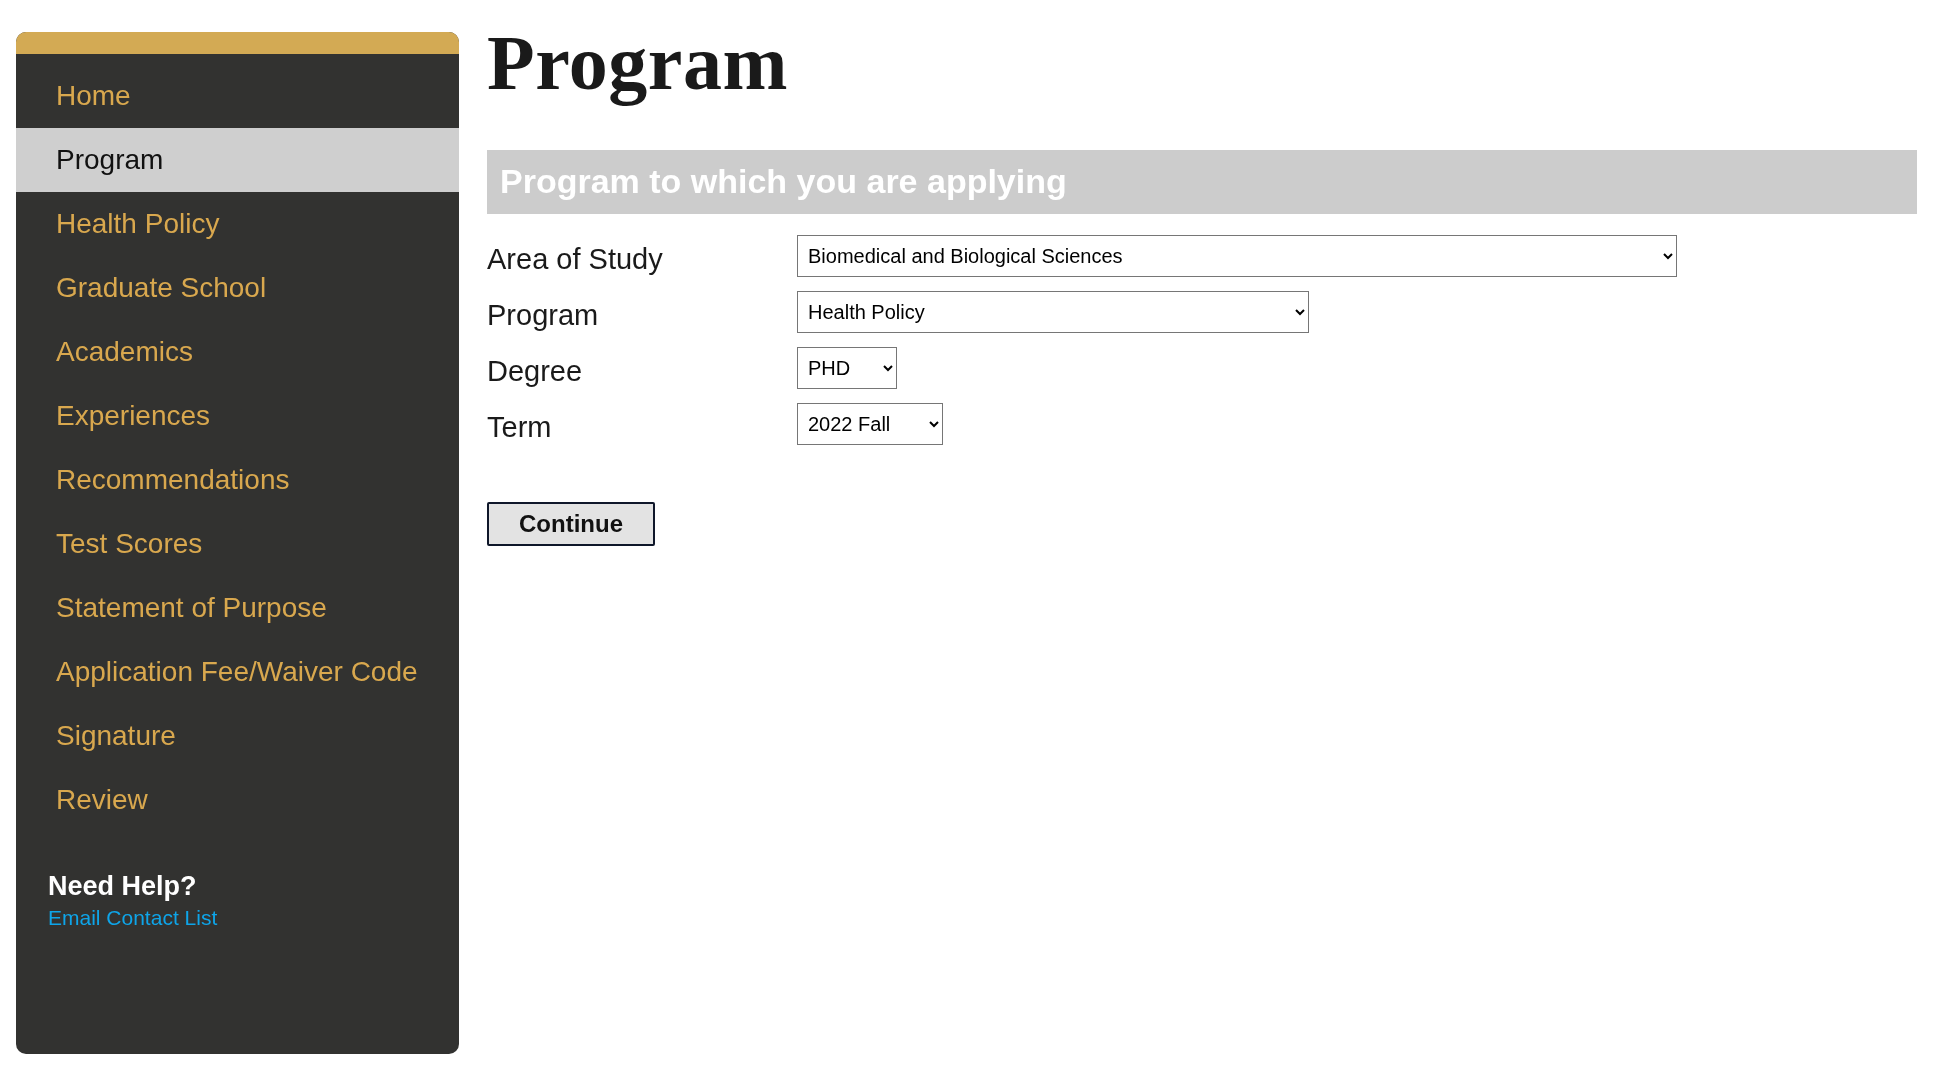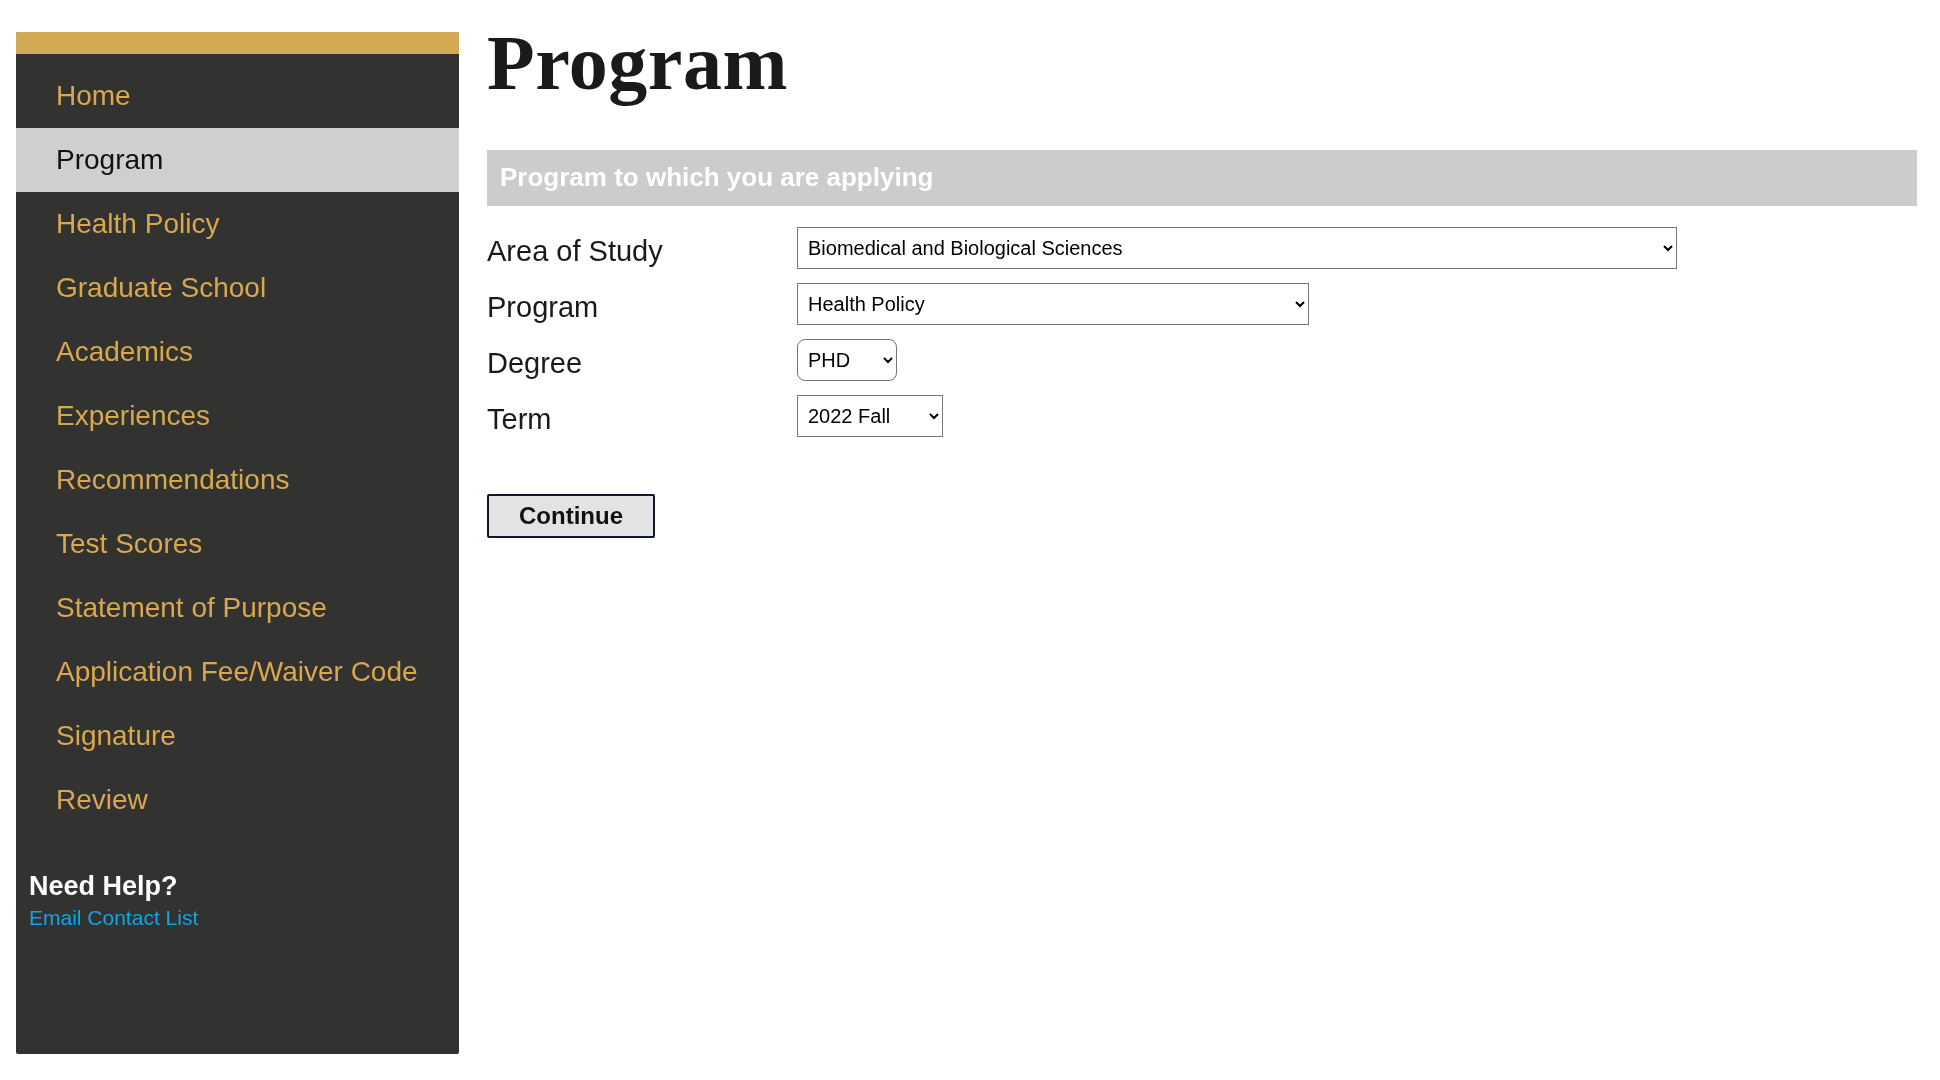--- a/index.html
+++ b/index.html
@@ -20,21 +20,21 @@
   }
 
   
   .sidebar {
     position: absolute;
     left: 16px;
     top: 32px;
     width: 443px;
     height: 1022px;
     background: #323230;
-    border-radius: 2px;
+    border-radius: 10px;
     overflow: hidden;
     box-sizing: border-box;
   }
 
   .sidebar-topbar {
     height: 22px;
     background: #d3aa54;
     width: 100%;
   }
 
@@ -55,21 +55,21 @@
   }
   .nav-item:first-child { padding-top: 28px; }
 
   .nav-item.active {
     background: #cfcfcf;
     color: #111111;
   }
 
   .help-block {
     margin-top: 36px;
-    padding-left: 13px;
+    padding-left: 32px;
   }
   .help-title {
     color: #ffffff;
     font-size: 27px;
     font-weight: bold;
     line-height: 1.35;
   }
   .help-link {
     color: #0ea5e9;
     font-size: 21px;
@@ -93,21 +93,21 @@
     margin: 18px 0 0 0;
     line-height: 1.15;
     letter-spacing: 0.5px;
   }
 
   .section-header {
     margin-top: 42px;
     width: 1430px;
     background: #cccccc;
     color: #ffffff;
-    font-size: 26px;
+    font-size: 34px;
     font-weight: bold;
     padding: 12px 0 13px 13px;
     box-sizing: border-box;
   }
 
   .form-grid {
     margin-top: 14px;
   }
 
   .form-row {
@@ -129,21 +129,21 @@
     padding: 3px 6px;
     border: 1px solid #767676;
     background: #ffffff;
     color: #000000;
     border-radius: 0;
     box-sizing: border-box;
     height: 42px;
   }
   select.area { width: 880px; }
   select.program { width: 512px; }
-  select.degree { width: 100px; border-radius: 8px; }
+  select.degree { width: 100px; }
   select.term { width: 146px; }
 
   .note {
     margin-top: 16px;
     margin-left: 310px;
     width: 1110px;
     font-size: 26px;
     font-weight: bold;
     color: #111111;
     line-height: 1.38;

